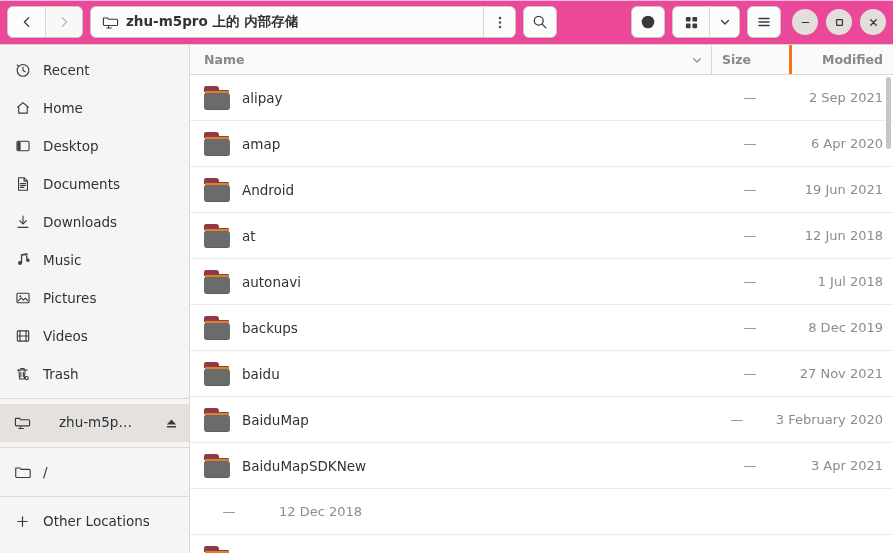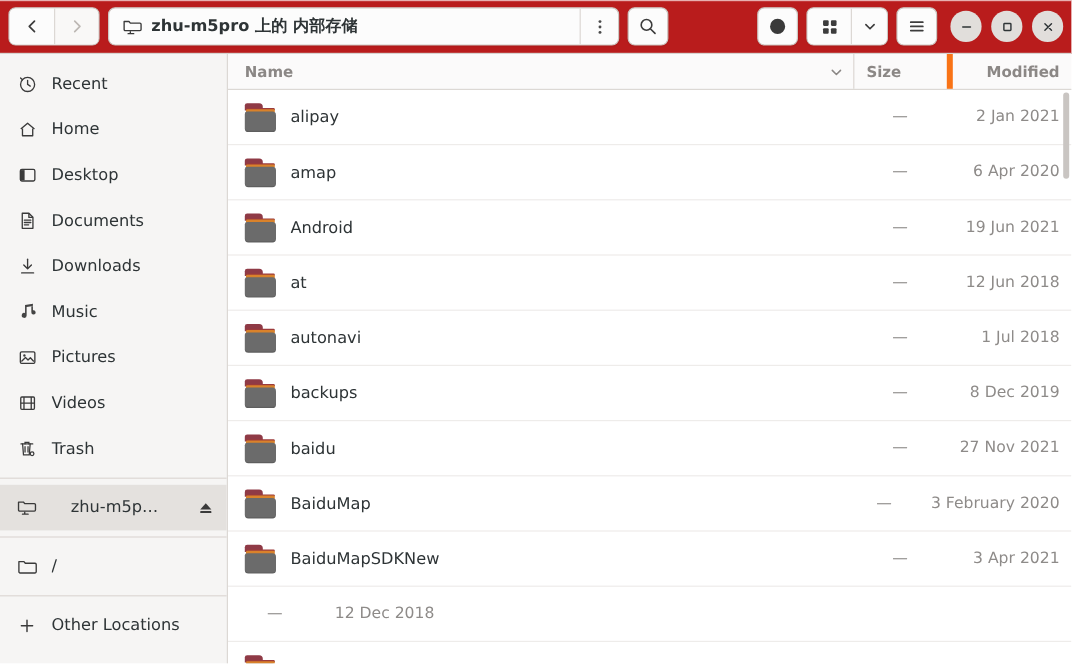--- a/index.html
+++ b/index.html
@@ -14,21 +14,21 @@
     width: 893px; height: 553px;
     display: flex; flex-direction: column;
     background: #ffffff;
     position: relative;
   }
 
   
   .headerbar {
     height: 45px;
     flex: 0 0 45px;
-    background: #b91c1c;
+    background: #ec4899;
     border-bottom: 1px solid #d8d4d0;
     display: flex;
     align-items: center;
     padding: 0 7px;
     gap: 7px;
     position: relative;
     text-align: right;
   }
   .headerbar::before{
     content:""; position:absolute; left:0; right:0; top:0; height:1px;
@@ -188,21 +188,21 @@
     background: #fbfafa;
     border-bottom: 1px solid #dcd8d4;
     align-items: stretch;
     font-size: 12.5px;
     color: #8b8785;
     font-weight: bold;
   }
   .ch { display: flex; align-items: center; cursor: pointer; }
   .ch-name { flex: 1 1 auto; padding-left: 14px; justify-content: space-between; padding-right:8px; }
   .ch-size { flex: 0 0 78px; border-left: 1px solid #dcd8d4; padding-left: 10px; }
-  .ch-mod  { flex: 0 0 104px; border-left: 5px solid #f97316; justify-content: flex-end; padding-right: 10px; }
+  .ch-mod  { flex: 0 0 104px; border-left: 3px solid #f97316; justify-content: flex-end; padding-right: 10px; }
   .sortarrow { color:#8b8785; display:flex; align-items:center; }
 
   .rows { flex: 1 1 auto; overflow: hidden; position: relative; }
   .row {
     height: 46px;
     display: flex;
     align-items: center;
     border-bottom: 1px solid #eeecea;
     cursor: pointer;
   }
@@ -501,21 +501,21 @@
           <div class="cell-name">
             <span class="folder">
                 <span class="tab"></span>
                 <span class="strip2"></span>
                 <span class="strip"></span>
                 <span class="bodyf"></span>
               </span>
             <span class="fname">alipay</span>
           </div>
           <div class="cell-size">—</div>
-          <div class="cell-mod">2 Jan 2021</div>
+          <div class="cell-mod">2 Sep 2021</div>
         </div>
 
         <div class="row">
           <div class="cell-name">
             <span class="folder">
                 <span class="tab"></span>
                 <span class="strip2"></span>
                 <span class="strip"></span>
                 <span class="bodyf"></span>
               </span>

